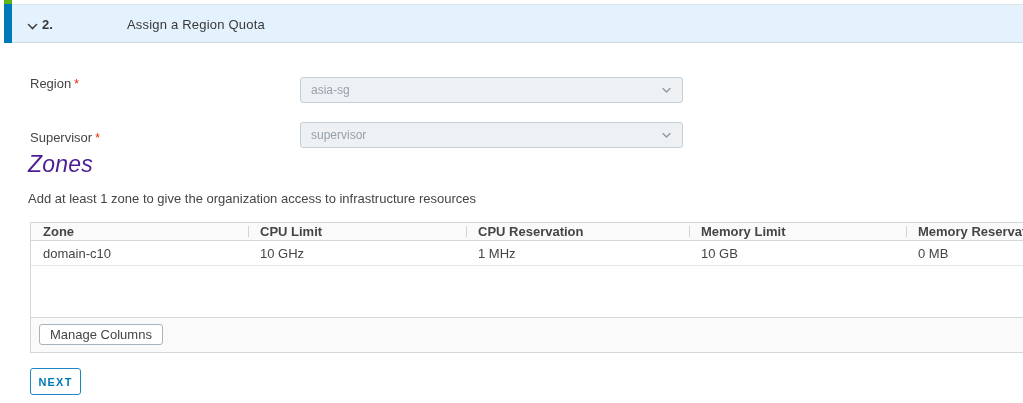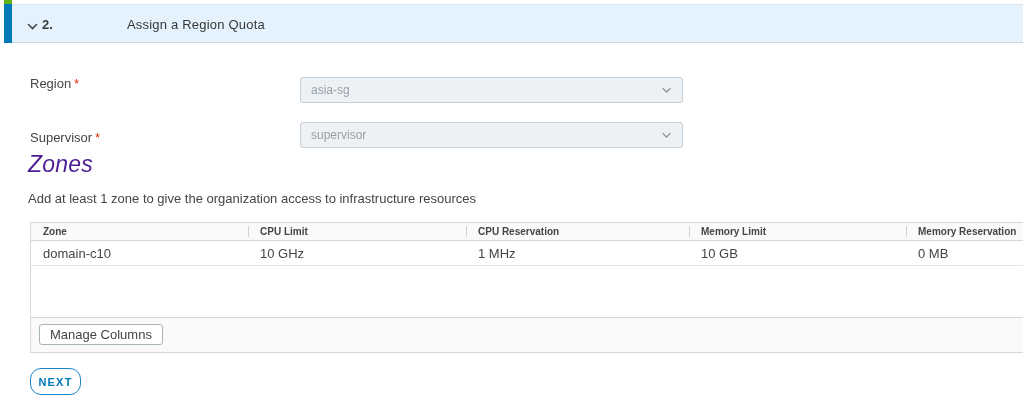--- a/index.html
+++ b/index.html
@@ -76,21 +76,21 @@
     background: #fff;
   }
   .grid table {
     width: 100%; border-collapse: collapse; table-layout: fixed;
   }
   .grid th {
     height: 18px;
     background: #fafafa;
     border-top: 1px solid #d4d8db;
     border-bottom: 1px solid #d4d8db;
-    font-size: 10px; font-weight: 700; color: #454545;
+    font-size: 13px; font-weight: 700; color: #454545;
     text-align: left; padding: 0 0 0 12px;
     position: relative;
     white-space: nowrap; overflow: hidden;
   }
   .grid th:not(:first-child)::before {
     content: ""; position: absolute; left: 0; top: 3px; bottom: 3px;
     width: 1px; background: #cfd4d8;
   }
   .grid td {
     height: 25px;
@@ -115,21 +115,21 @@
     padding: 0 10px;
     cursor: pointer;
   }
 
   
   .next-btn {
     position: absolute; left: 30px; top: 368px;
     width: 51px; height: 27px;
     background: #fff;
     border: 1.5px solid #1b87c9;
-    border-radius: 11px;
+    border-radius: 3px;
     font-family: "Liberation Sans", sans-serif;
     font-size: 11px; font-weight: 700; letter-spacing: 1.2px;
     color: #0079b8;
     cursor: pointer;
   }
 </style>
 </head>
 <body>
 
 <div class="page">

